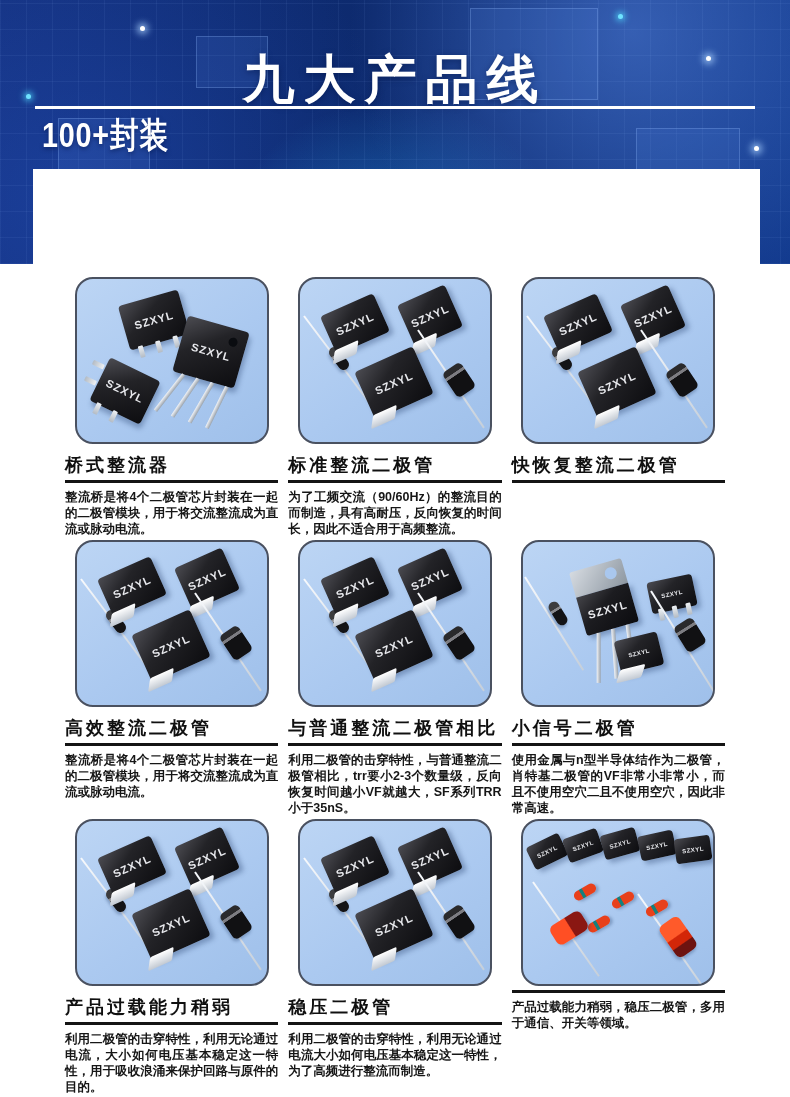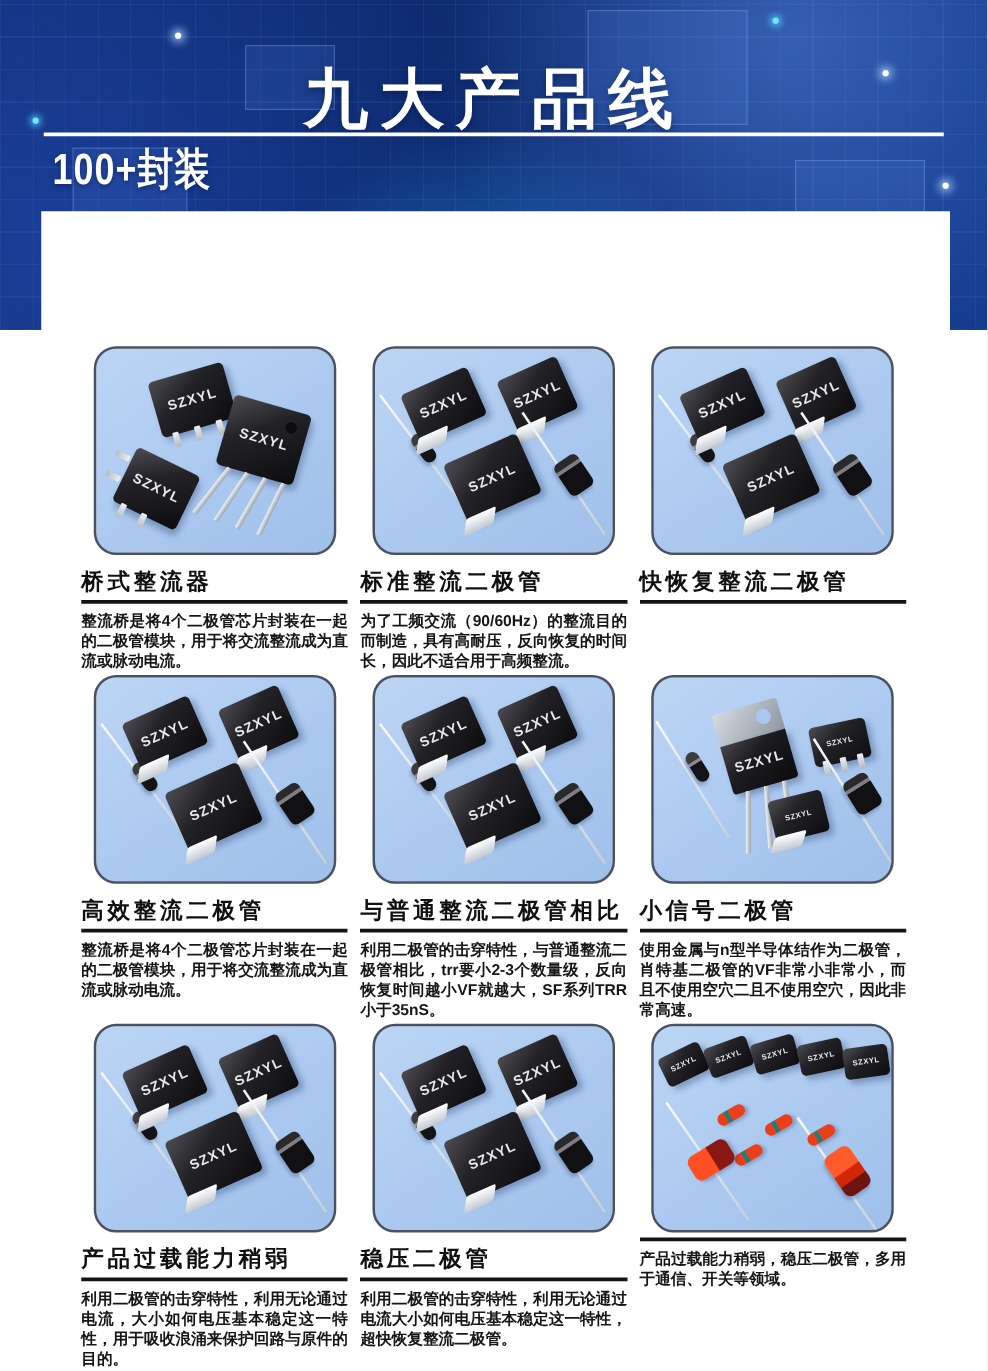--- a/index.html
+++ b/index.html
@@ -289,21 +289,21 @@
             <span class="lbl">SZXYL</span>
           </div>
   <div class="pkg tab" style="left:62px;top:78px;width:64px;height:52px;transform:rotate(-24deg);">
             <span class="lbl">SZXYL</span>
           </div>
   <div class="wire" style="left:118px;top:50px;width:118px;transform:rotate(56deg);"></div>
   <div class="axial lg" style="left:144px;top:90px;transform:rotate(56deg);"></div>
 </div>
     <div class="card-title">稳压二极管</div>
     <div class="rule"></div>
-    <p class="card-desc">利用二极管的击穿特性，利用无论通过电流大小如何电压基本稳定这一特性，超快恢复整流二极管。</p>
+    <p class="card-desc">利用二极管的击穿特性，利用无论通过电流大小如何电压基本稳定这一特性，为了高频进行整流而制造。</p>
   </div>
 
   <div class="card">
     <div class="imgbox">
   <div class="pkg" style="left:6px;top:18px;width:36px;height:25px;transform:rotate(-26deg);">
             <span class="lbl sm">SZXYL</span>
           </div>
   <div class="pkg" style="left:42px;top:12px;width:36px;height:25px;transform:rotate(-20deg);">
             <span class="lbl sm">SZXYL</span>
           </div>

